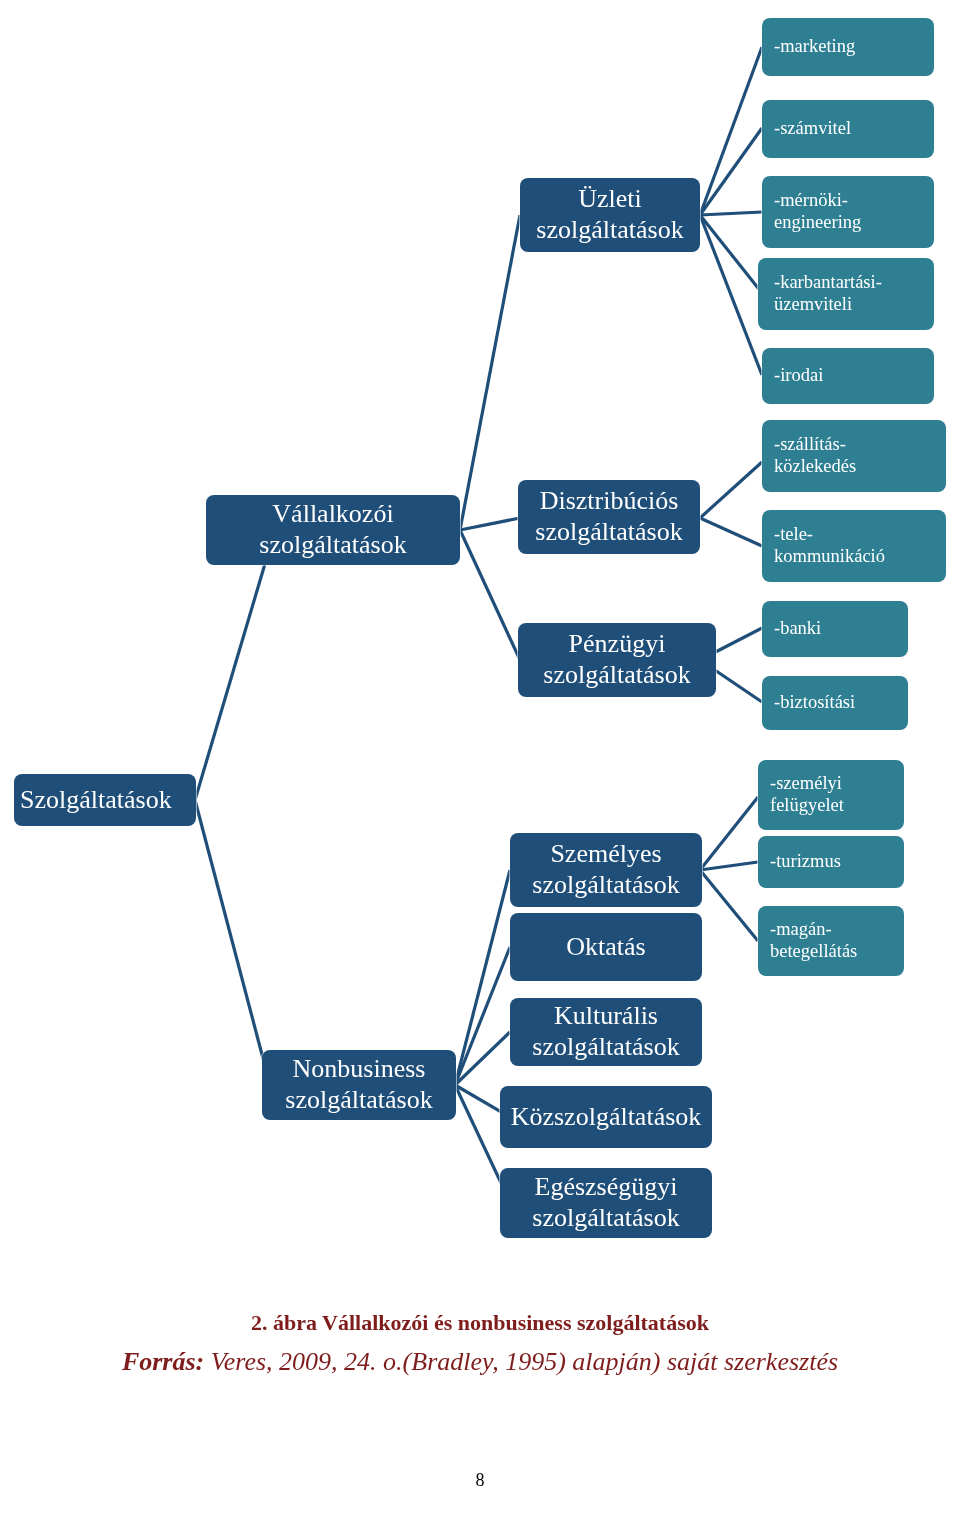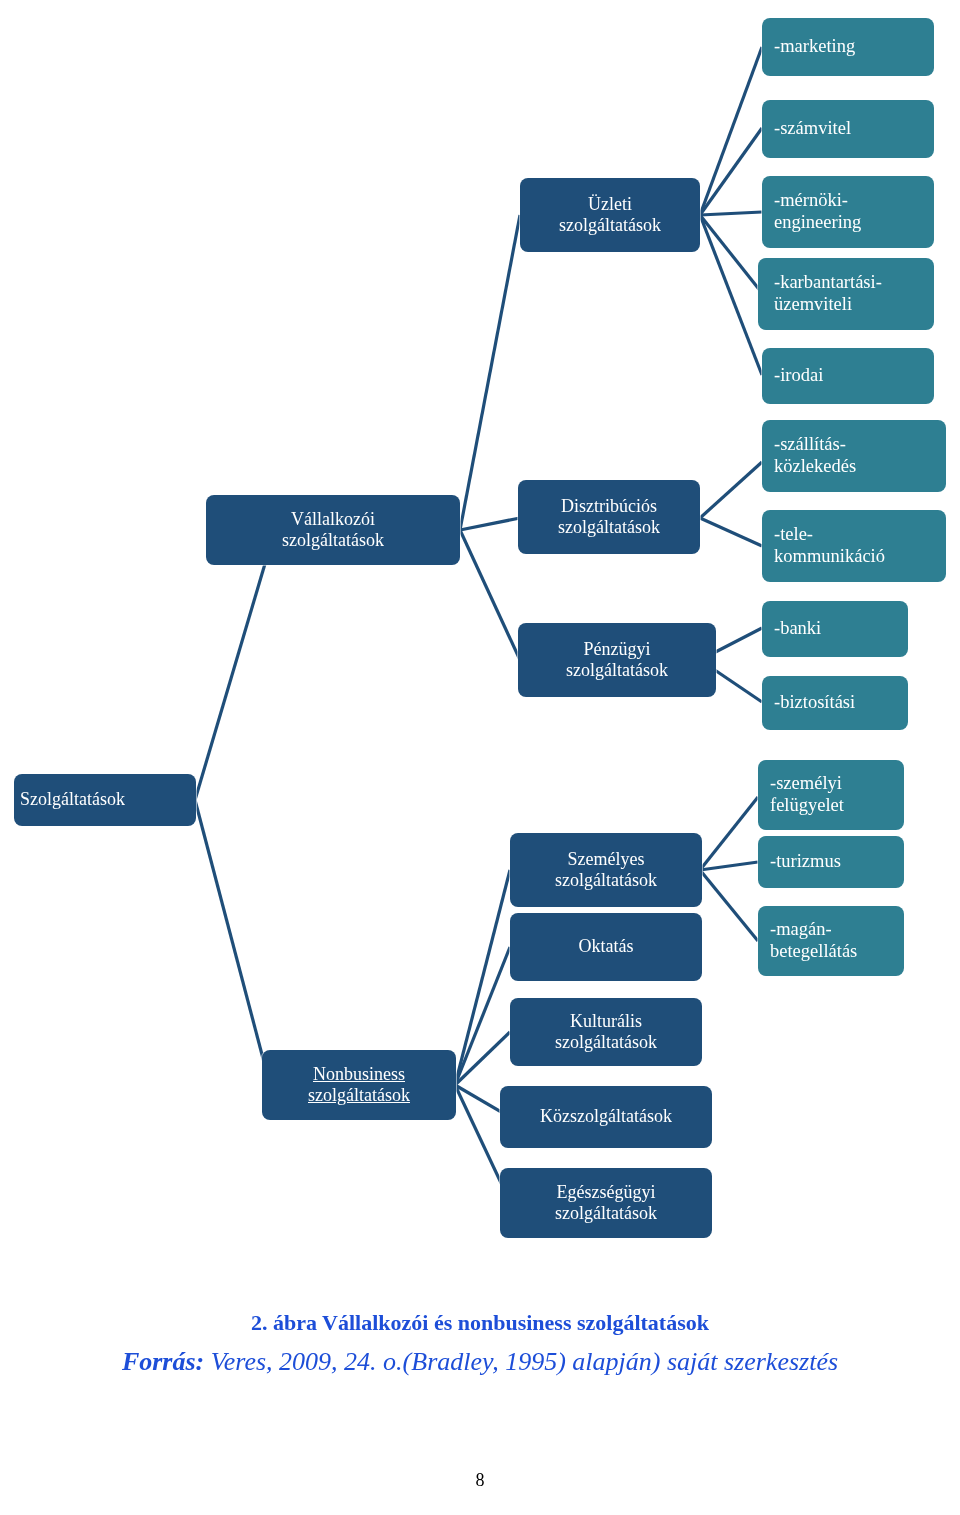--- a/index.html
+++ b/index.html
@@ -26,27 +26,27 @@
     padding:4px 6px;
     box-shadow:0 0 0 1px rgba(255,255,255,0.55);
     z-index:3;
   }
   .node .lbl { display:block; white-space:pre-line; }
 
   .dark  { background:#1f4e79; }
   .teal  { background:#2e7f92; }
   .left  { justify-content:flex-start; text-align:left; }
   .fs18 { font-size:18.5px; }
-  .fs19 { font-size:18px; }
+  .fs19 { font-size:26px; }
 
   .caption {
     position:absolute;
     left:0; width:960px;
     text-align:center;
-    color:#1d4ed8;
+    color:#7f1d1d;
   }
   .cap1 { top:1310px; font-size:22px; font-weight:bold; }
   .cap2 { top:1347px; font-size:26px; font-style:italic; }
   .cap2 b { font-style:italic; font-weight:bold; }
   .pagenum {
     position:absolute; left:0; width:960px; text-align:center;
     top:1470px; font-size:18px; color:#000;
   }
   .rule {
     position:absolute; left:28px; top:1284px; width:904px; height:1px;
@@ -93,21 +93,21 @@
   </svg>
 
   <div class="node dark fs19 left" style="left:14px; top:774px; width:182px; height:52px;">
     <span class="lbl">Szolgáltatások</span>
   </div>
 
   <div class="node dark fs19" style="left:206px; top:495px; width:254px; height:70px;">
     <span class="lbl">Vállalkozói
 szolgáltatások</span>
   </div>
-  <div class="node dark fs19" style="left:262px; top:1050px; width:194px; height:70px;text-decoration:underline;">
+  <div class="node dark fs19" style="left:262px; top:1050px; width:194px; height:70px;">
     <span class="lbl">Nonbusiness
 szolgáltatások</span>
   </div>
 
   <div class="node dark fs19" style="left:520px; top:178px; width:180px; height:74px;">
     <span class="lbl">Üzleti
 szolgáltatások</span>
   </div>
   <div class="node dark fs19" style="left:518px; top:480px; width:182px; height:74px;">
     <span class="lbl">Disztribúciós

